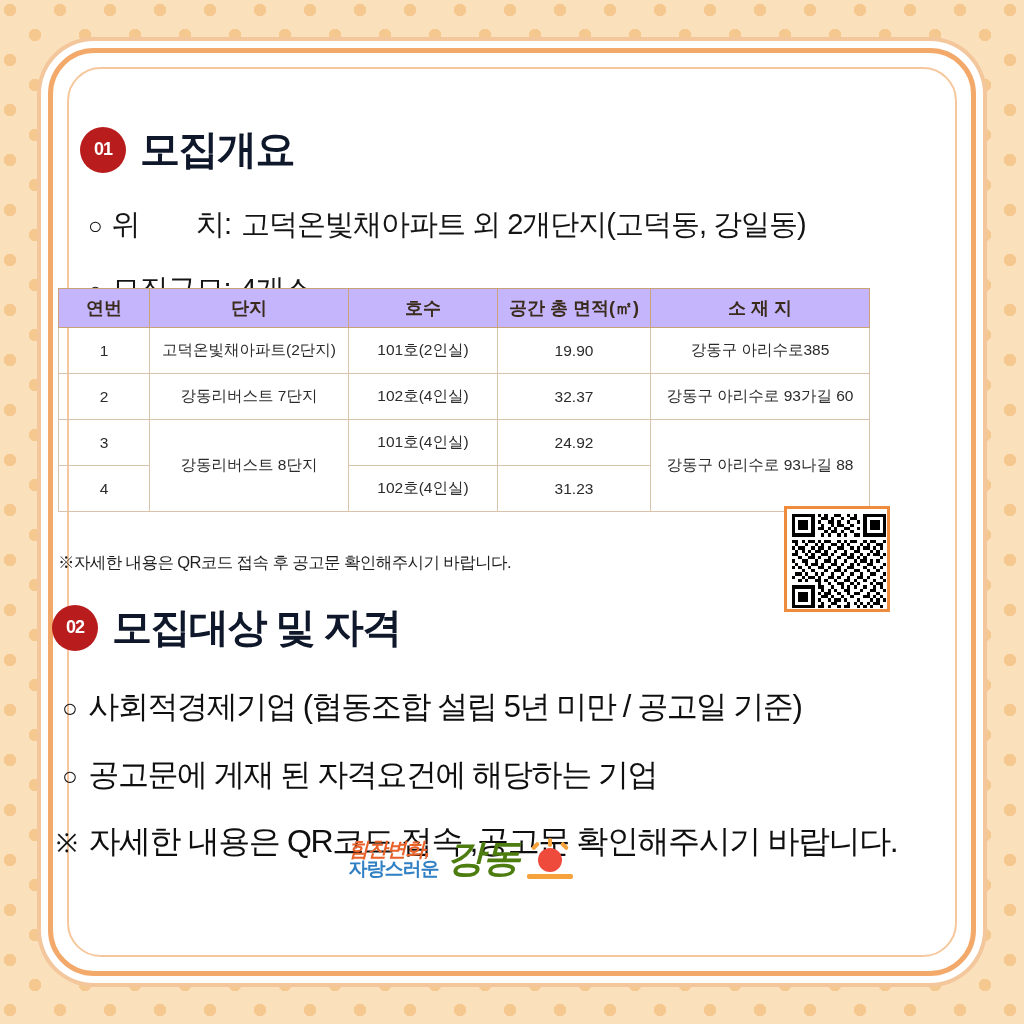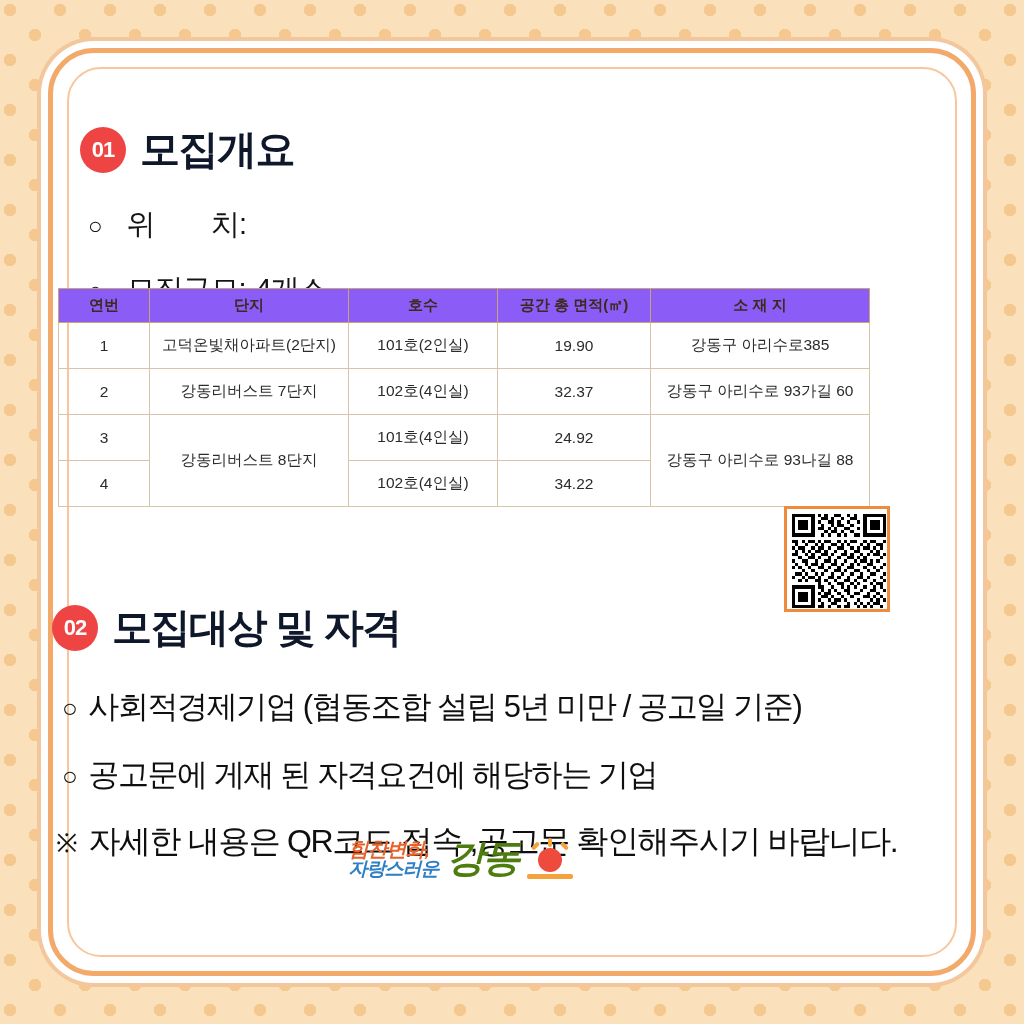--- a/index.html
+++ b/index.html
@@ -59,23 +59,23 @@
   
   .section-head {
     display: flex;
     align-items: center;
     gap: 14px;
   }
   .badge {
     width: 46px;
     height: 46px;
     border-radius: 50%;
-    background: #ef4444;
+    background: #b91c1c;
     color: #ffffff;
-    font-size: 22px;
+    font-size: 18px;
     font-weight: bold;
     display: flex;
     align-items: center;
     justify-content: center;
     flex: 0 0 auto;
     letter-spacing: -1px;
   }
   .section-title {
     font-size: 40px;
     font-weight: bold;
@@ -89,36 +89,35 @@
     font-size: 29px;
     color: #141414;
     letter-spacing: -1px;
   }
   .bullet-mark {
     font-size: 24px;
     color: #141414;
   }
   .bullet-label {
     white-space: pre;
-    margin-left: 15px;
   }
 
   
   table.notice-table {
     width: 100%;
     border-collapse: collapse;
     font-size: 15px;
     color: #2b2b2b;
   }
   table.notice-table th {
-    background: #8b5cf6;
+    background: #c4b5fd;
     border: 1px solid #c9a275;
     font-weight: bold;
     padding: 7px 4px;
-    font-size: 15px;
+    font-size: 18px;
     color: #3a2b1c;
   }
   table.notice-table td {
     border: 1px solid #d9c3ab;
     text-align: center;
     padding: 12px 4px;
     font-size: 15.5px;
   }
   .note-small {
     font-size: 16.5px;
@@ -171,21 +170,20 @@
     font-size: 20px;
     color: #e8622a;
     font-weight: bold;
     font-style: italic;
     letter-spacing: -1px;
   }
   .logo-line2 {
     font-size: 19px;
     color: #2f7fc4;
     font-weight: bold;
-    font-style: italic;
     letter-spacing: -1px;
   }
   .logo-main {
     font-size: 38px;
     font-weight: bold;
     font-style: italic;
     color: #4d7c0f;
     letter-spacing: -2px;
   }
   .sun {
@@ -220,20 +218,21 @@
 <div class="content">
 
   <div class="section-head" style="position:absolute; left:80px; top:122px;">
     <div class="badge">01</div>
     <div class="section-title">모집개요</div>
   </div>
 
   <div class="bullet-line" style="position:absolute; left:88px; top:205px;">
     <span class="bullet-mark">○</span>
     <span class="bullet-label">위        치:</span>
+    <span> 고덕온빛채아파트 외 2개단지(고덕동, 강일동)</span>
   </div>
 
   <div class="bullet-line" style="position:absolute; left:88px; top:270px;">
     <span class="bullet-mark">○</span>
     <span class="bullet-label">모집규모:</span>
     <span> 4개소</span>
   </div>
 
   <div style="position:absolute; left:58px; top:288px; width:812px;">
     <table class="notice-table">
@@ -264,26 +263,27 @@
         <tr>
           <td>3</td>
           <td rowspan="2">강동리버스트 8단지</td>
           <td>101호(4인실)</td>
           <td>24.92</td>
           <td rowspan="2">강동구 아리수로 93나길 88</td>
         </tr>
         <tr>
           <td>4</td>
           <td>102호(4인실)</td>
-          <td>34.22</td>
+          <td>31.23</td>
         </tr>
       </tbody>
     </table>
   </div>
 
+  <div class="note-small" style="position:absolute; left:58px; top:552px;">※자세한 내용은 QR코드 접속 후 공고문 확인해주시기 바랍니다.</div>
 
   <div class="qr-box">
     <svg width="94" height="94" viewBox="0 0 29 29" shape-rendering="crispEdges">
       <rect width="29" height="29" fill="#ffffff"></rect>
       <g fill="#000000">
         <rect x="0" y="0" width="7" height="1"></rect>
           <rect x="0" y="6" width="7" height="1"></rect>
         <rect x="0" y="0" width="1" height="7"></rect>
           <rect x="6" y="0" width="1" height="7"></rect>
         <rect x="2" y="2" width="3" height="3"></rect>

